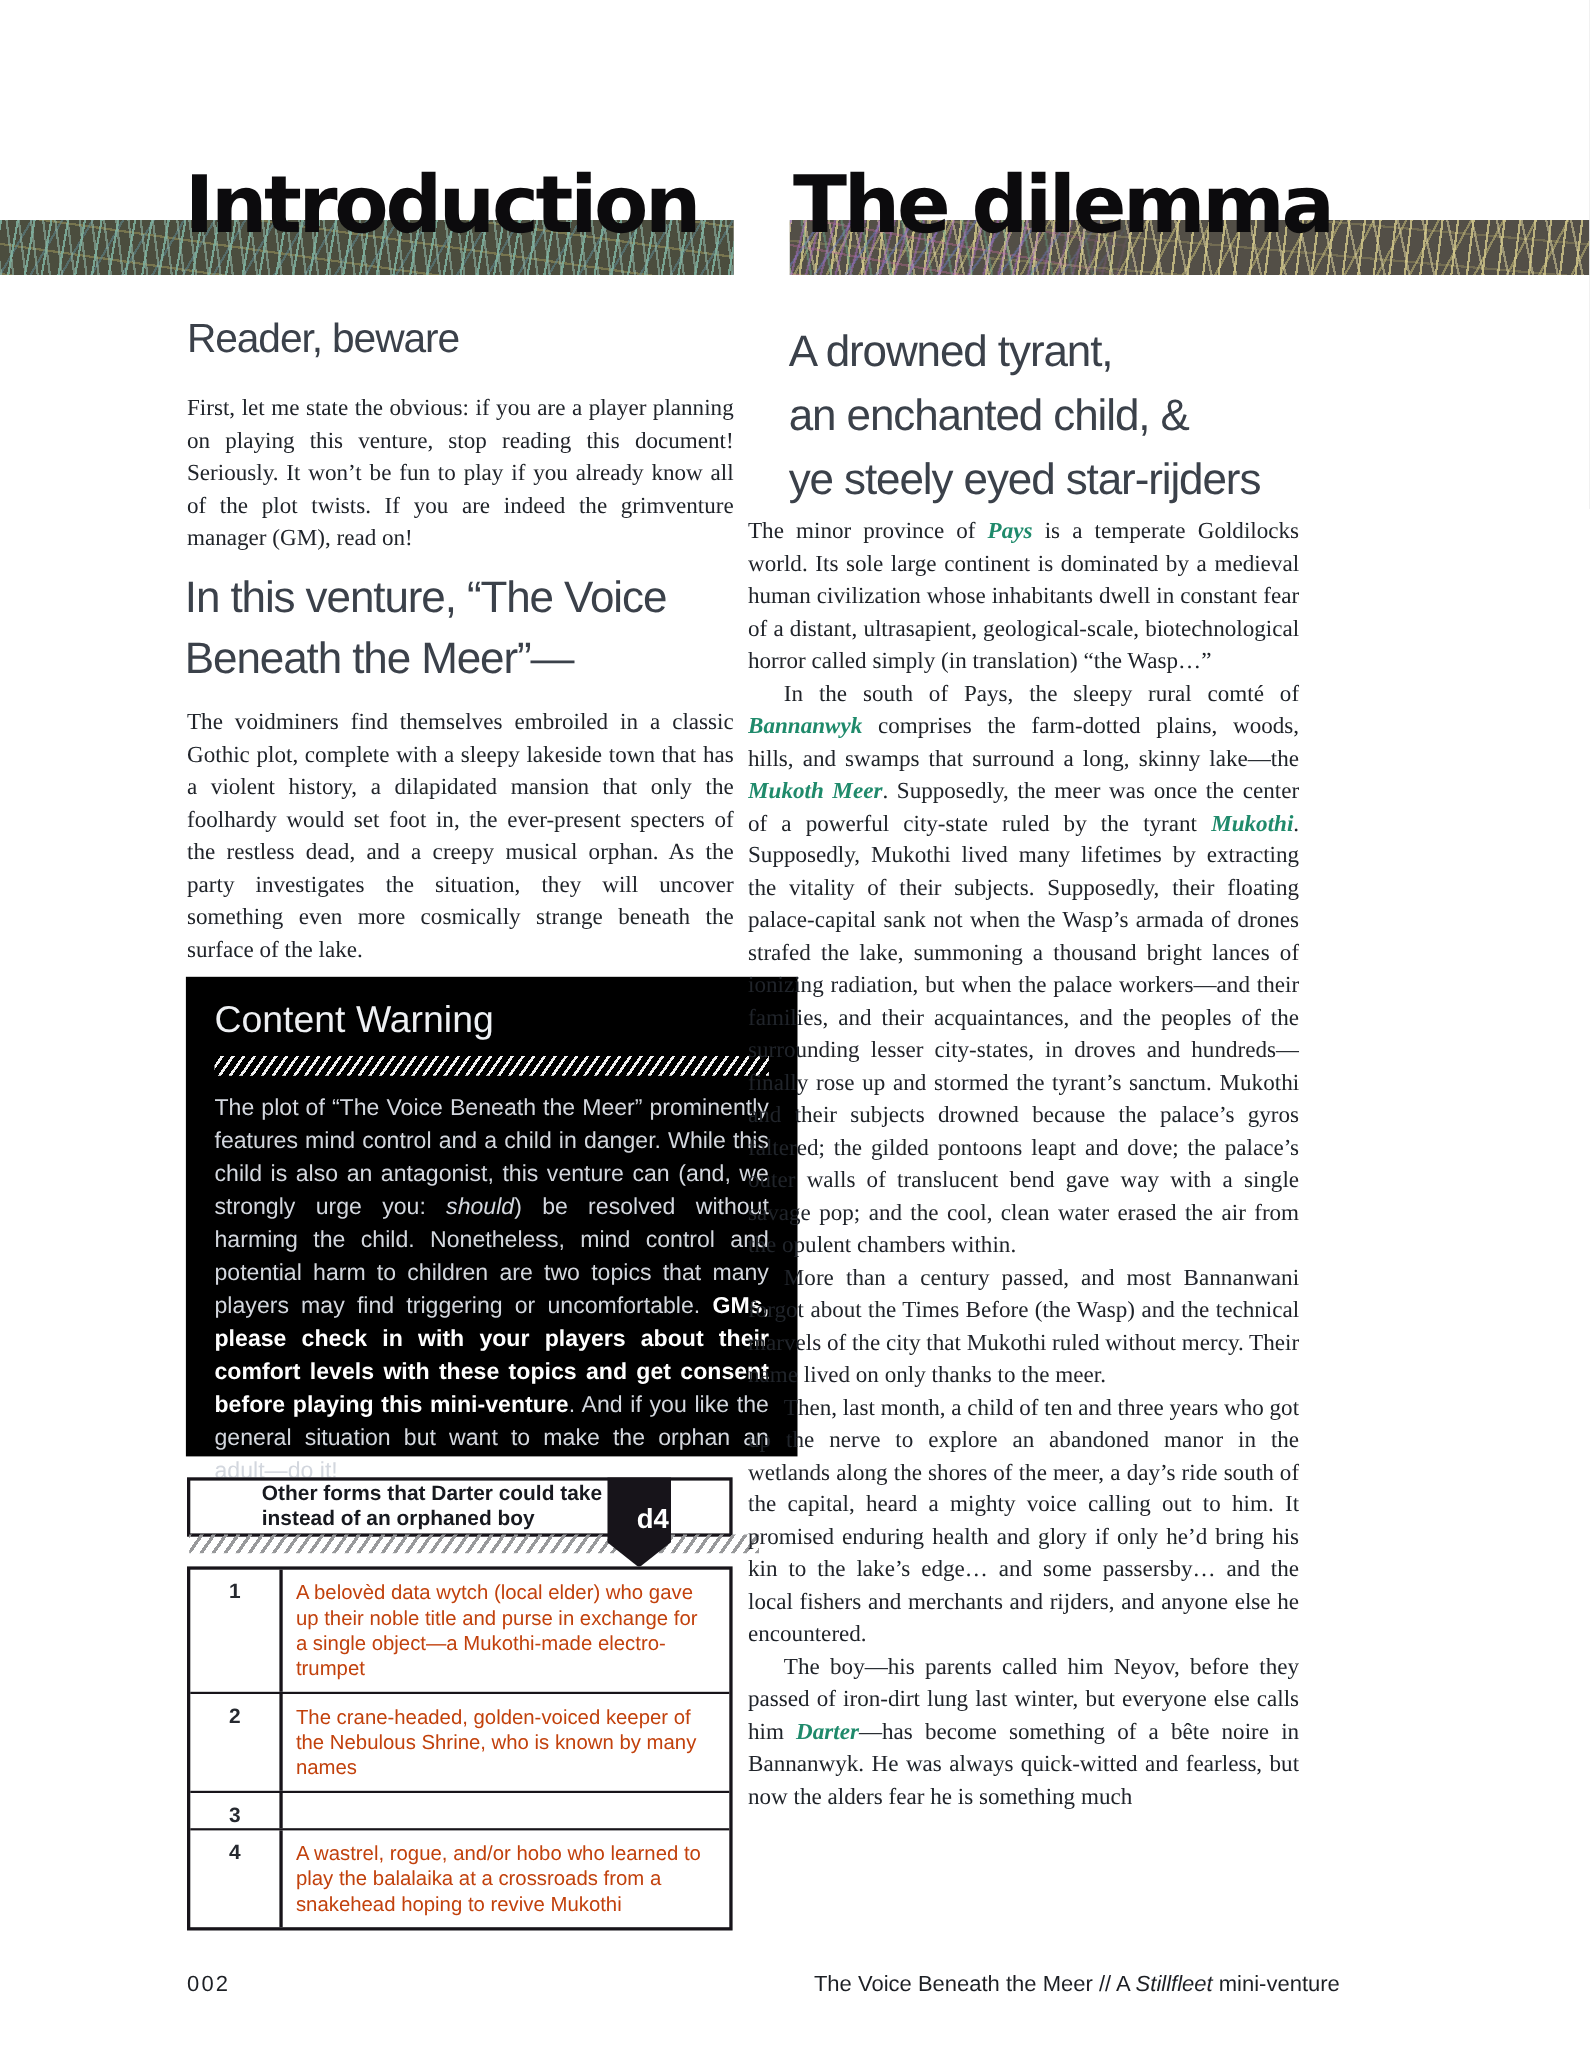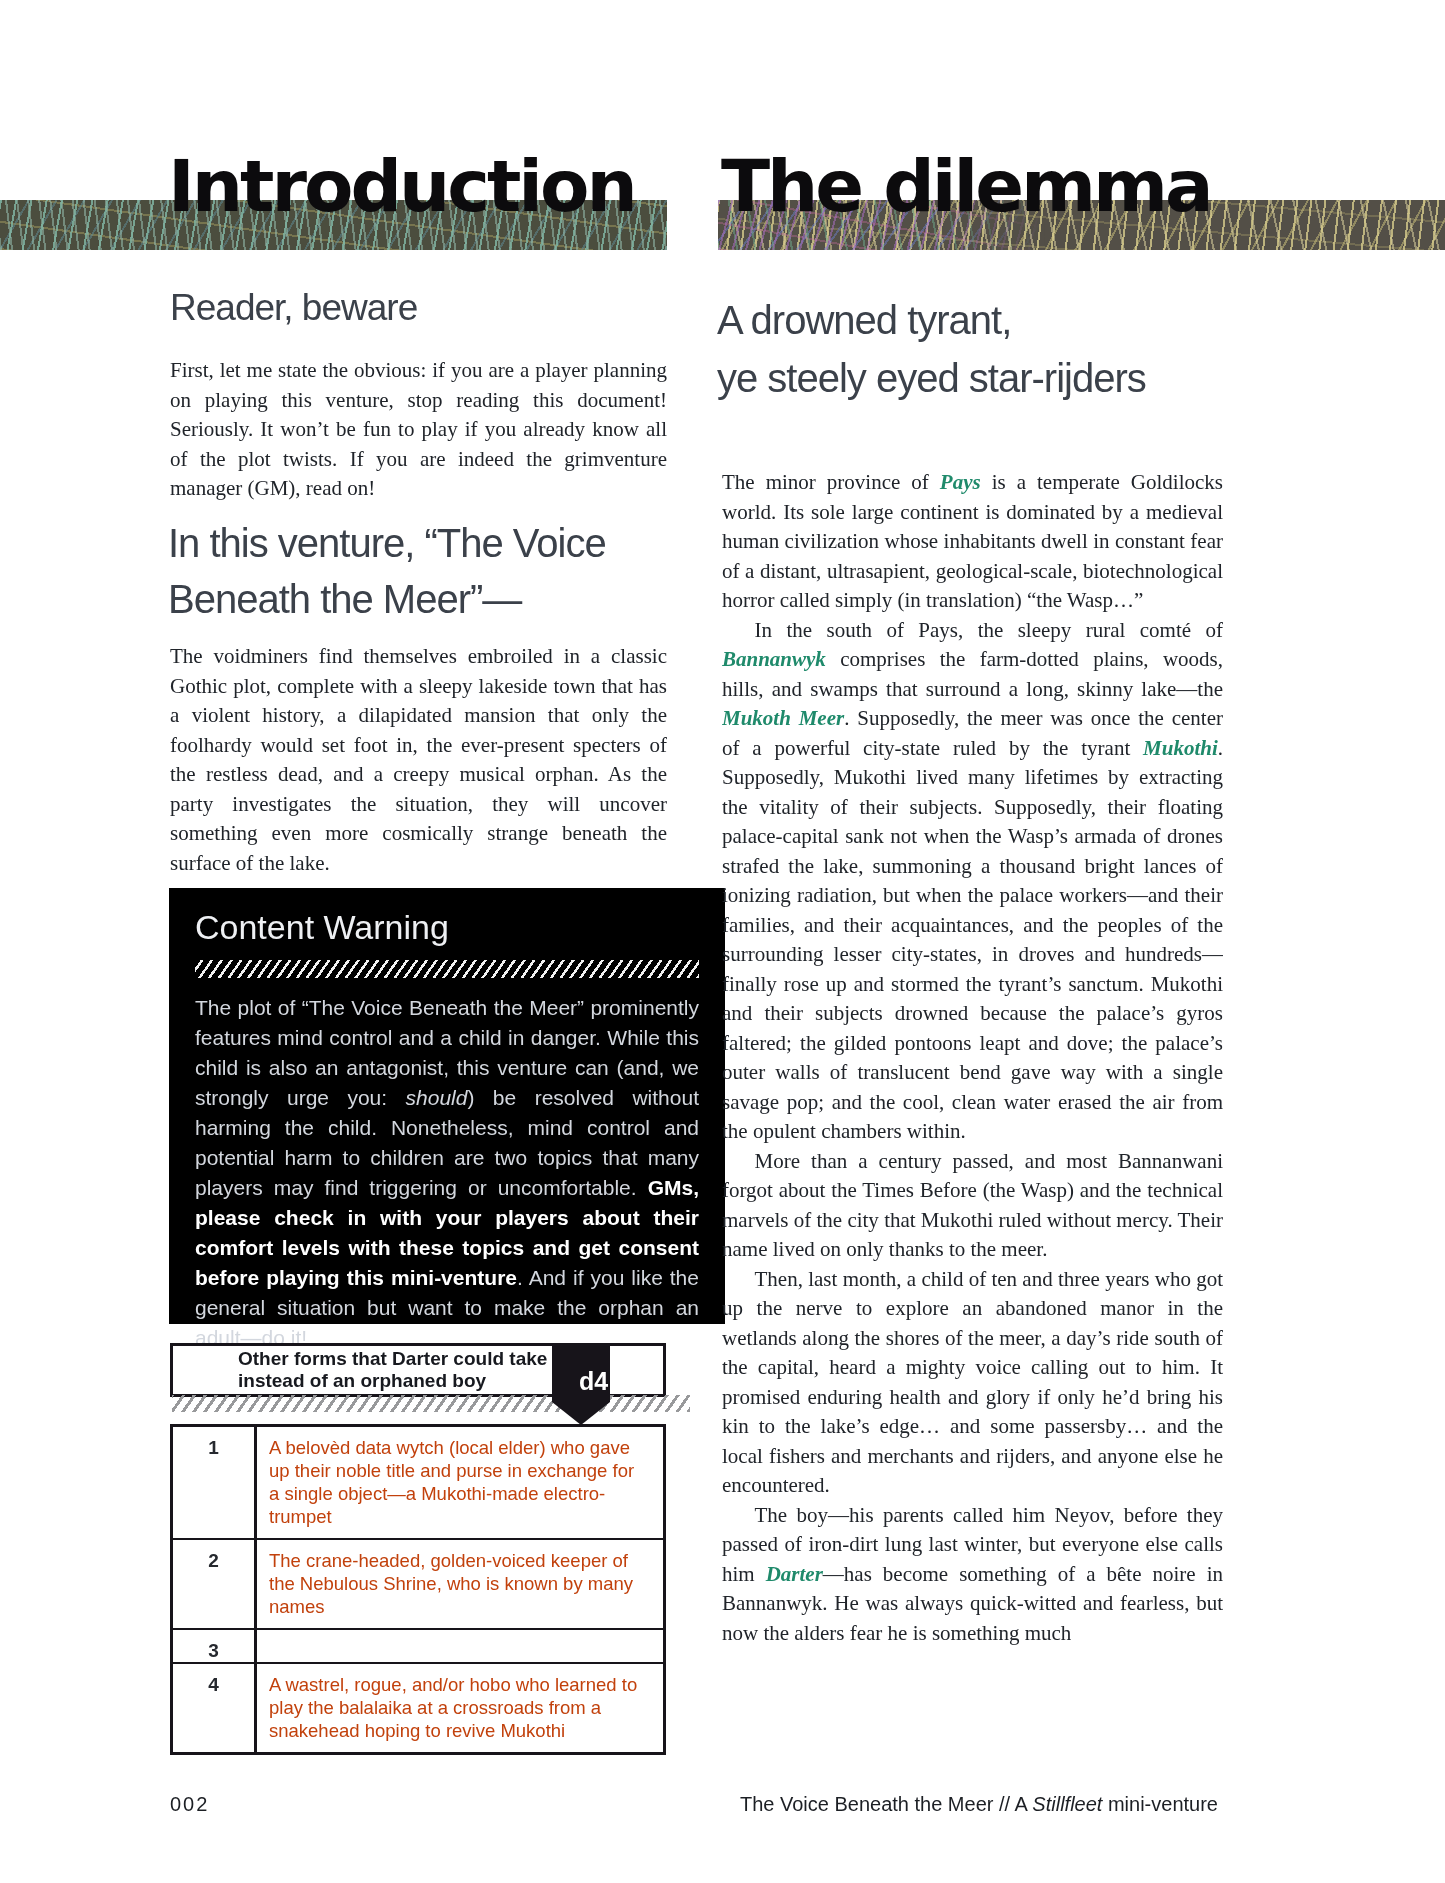--- a/index.html
+++ b/index.html
@@ -32,21 +32,21 @@
   
   .thin-h{position:absolute;margin:0;font-weight:400;color:#3b414a;letter-spacing:-1px;}
   #reader-h{left:170px;top:287px;font-size:37px;}
   #venture-h{left:168px;top:515px;font-size:40px;line-height:56px;width:525px;}
   #dilemma-h{left:717px;top:291px;font-size:40px;line-height:58px;}
   
   .serif{font-family:"Liberation Serif",serif;font-size:21px;line-height:29.5px;color:#20242a;
          text-align:justify;margin:0;}
   #para1{position:absolute;left:170px;top:356px;width:497px;}
   #para2{position:absolute;left:170px;top:642px;width:497px;}
-  #right-body{position:absolute;left:722px;top:468px;width:501px;height:1315px;overflow:hidden;}
+  #right-body{position:absolute;left:680px;top:468px;width:501px;height:1315px;overflow:hidden;}
   #right-body p{margin:0;}
   #right-body p + p{text-indent:1.55em;}
   .seg-kw{color:#1f8a6b;font-weight:bold;font-style:italic;}
   .seg-italic{font-style:italic;}
   .seg-bold{font-weight:bold;}
   
   .cw{position:absolute;left:169px;top:888px;width:556px;height:436px;background:#000000;
       box-sizing:border-box;padding:20px 26px;}
   .cw-title{margin:0;font-size:34px;font-weight:400;color:#eef0f3;letter-spacing:0;}
   .cw-hatch{margin-top:13px;height:18px;background:
@@ -119,20 +119,21 @@
         <div class="t-roll">3</div>
       </div>
       <div class="t-row">
         <div class="t-roll">4</div>
         <div class="t-desc">A wastrel, rogue, and/or hobo who learned to play the balalaika at a crossroads from a snakehead hoping to revive Mukothi</div>
       </div>
     </div>
 
   <h2 class="thin-h" id="dilemma-h">
     <div>A drowned tyrant,</div>
+    <div>an enchanted child, &amp;</div>
     <div>ye steely eyed star-rijders</div>
   </h2>
   <div class="serif" id="right-body">
       <p><span>The minor province of </span><span class="seg-kw">Pays</span><span> is a temperate Goldilocks world. Its sole large continent is dominated by a medieval human civilization whose inhabitants dwell in constant fear of a distant, ultrasapient, geological-scale, biotechnological horror called simply (in translation) “the Wasp…”</span></p>
       <p><span>In the south of Pays, the sleepy rural comté of </span><span class="seg-kw">Bannanwyk</span><span> comprises the farm-dotted plains, woods, hills, and swamps that surround a long, skinny lake—the </span><span class="seg-kw">Mukoth Meer</span><span>. Supposedly, the meer was once the center of a powerful city-state ruled by the tyrant </span><span class="seg-kw">Mukothi</span><span>. Supposedly, Mukothi lived many lifetimes by extracting the vitality of their subjects. Supposedly, their floating palace-capital sank not when the Wasp’s armada of drones strafed the lake, summoning a thousand bright lances of ionizing radiation, but when the palace workers—and their families, and their acquaintances, and the peoples of the surrounding lesser city-states, in droves and hundreds—finally rose up and stormed the tyrant’s sanctum. Mukothi and their subjects drowned because the palace’s gyros faltered; the gilded pontoons leapt and dove; the palace’s outer walls of translucent bend gave way with a single savage pop; and the cool, clean water erased the air from the opulent chambers within.</span></p>
       <p><span>More than a century passed, and most Bannanwani forgot about the Times Before (the Wasp) and the technical marvels of the city that Mukothi ruled without mercy. Their name lived on only thanks to the meer.</span></p>
       <p><span>Then, last month, a child of ten and three years who got up the nerve to explore an abandoned manor in the wetlands along the shores of the meer, a day’s ride south of the capital, heard a mighty voice calling out to him. It promised enduring health and glory if only he’d bring his kin to the lake’s edge… and some passersby… and the local fishers and merchants and rijders, and anyone else he encountered.</span></p>
       <p><span>The boy—his parents called him Neyov, before they passed of iron-dirt lung last winter, but everyone else calls him </span><span class="seg-kw">Darter</span><span>—has become something of a bête noire in Bannanwyk. He was always quick-witted and fearless, but now the alders fear he is something much</span></p>
     </div>
 

